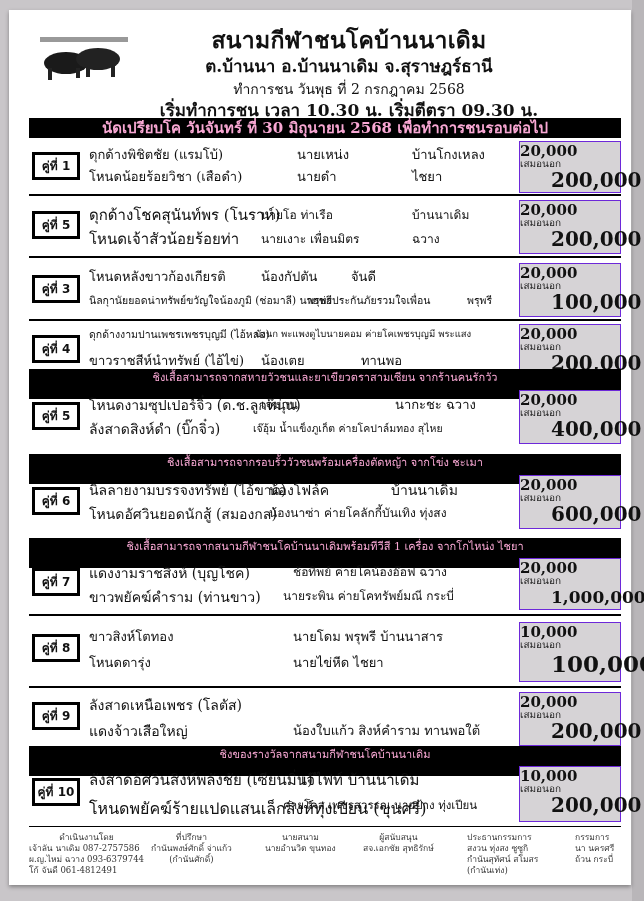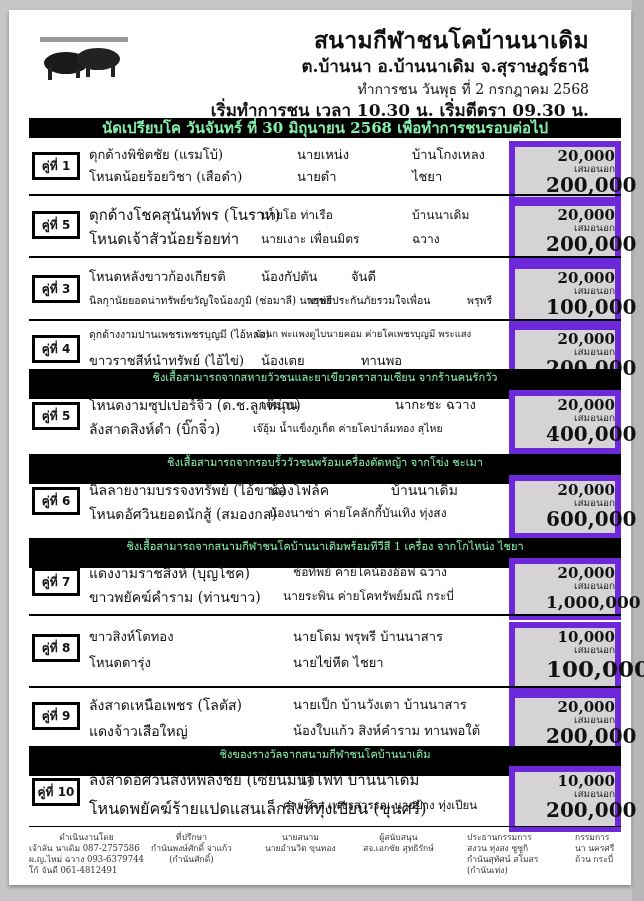--- a/index.html
+++ b/index.html
@@ -1,31 +1,31 @@
 <!DOCTYPE html>
 <html><head>
 <meta charset="utf-8">
 <style>
   html,body{margin:0;padding:0;}
   body{width:644px;height:901px;background:#c9c6c9;position:relative;overflow:hidden;font-family:"DejaVu Serif",serif;color:#111;}
   .scrollbar{position:absolute;right:0;top:0;width:12px;height:901px;background:#b9b6b9;}
   .sheet{position:absolute;left:9px;top:10px;width:622px;height:875px;background:#fff;box-shadow:0 2px 4px rgba(0,0,0,.35);}
   .logo{position:absolute;left:27px;top:25px;width:95px;height:48px;}
-  .hdr{position:absolute;left:100px;width:480px;text-align:right;white-space:nowrap;}
+  .hdr{position:absolute;left:100px;width:480px;text-align:center;white-space:nowrap;}
   .h1{top:12px;font-size:23px;font-weight:bold;letter-spacing:.3px;}
   .h2{top:42px;font-size:17px;font-weight:bold;}
   .h3{top:68px;font-size:14px;}
   .h4{top:86px;font-size:17px;font-weight:bold;}
-  .banner{position:absolute;left:20px;width:592px;background:#000;color:#86efac;text-align:center;white-space:nowrap;overflow:hidden;}
+  .banner{position:absolute;left:20px;width:592px;background:#000;color:#f9a8d4;text-align:center;white-space:nowrap;overflow:hidden;}
   .banner.big{top:108px;height:20px;font-size:15px;line-height:20px;font-weight:bold;}
   .banner.small{height:30px;font-size:11px;line-height:17px;}
   .match{position:absolute;left:20px;width:592px;}
   .badge{position:absolute;left:3px;width:42px;height:22px;border:3px solid #000;font-family:"DejaVu Sans",sans-serif;font-weight:bold;font-size:12px;line-height:22px;text-align:center;background:#fff;}
   .row{position:absolute;white-space:nowrap;font-size:13px;}
-  .prize{position:absolute;right:0;width:100px;background:#d6d3d6;border:6px solid #6d28d9;text-align:right;font-family:"DejaVu Serif",serif;}
+  .prize{position:absolute;right:0;width:100px;background:#d6d3d6;border:1px solid #6d28d9;text-align:left;font-family:"DejaVu Serif",serif;}
   .prize .p1{font-size:15px;font-weight:bold;line-height:15px;margin-top:2px;}
   .prize .p2{font-size:10px;line-height:10px;font-family:"DejaVu Sans",sans-serif;color:#222;}
   .prize .p3{font-size:20px;font-weight:bold;line-height:22px;padding-left:31px;}
   .sep{position:absolute;left:20px;width:592px;height:2px;background:#000;}
   .foot{position:absolute;top:830px;font-size:8.5px;line-height:11px;white-space:nowrap;color:#333;}
   .foot .ft{text-align:center;}
 </style>
 </head>
 <body>
 
@@ -169,21 +169,20 @@
       <div class="p2">เสมอนอก</div>
       <div class="p3" style="font-size:23px;line-height:28px;">100,000</div>
     </div>
   </div>
   <div class="sep" style="top:676px;"></div>
 
   <div class="match" style="top:680px;height:58px;">
     <div class="badge" style="top:12px;">คู่ที่ 9</div>
     <div class="row" style="left:60px;top:4px;font-size:14px;">ลังสาดเหนือเพชร (โลตัส)</div>
     <div class="row" style="left:60px;top:30px;font-size:14px;">แดงจ้าวเสือใหญ่</div>
-    <div class="row" style="left:264px;top:4px;">นายเป็ก บ้านวังเตา บ้านนาสาร</div>
     <div class="row" style="left:264px;top:30px;">น้องใบแก้ว สิงห์คำราม ทานพอใต้</div>
     <div class="prize" style="top:2px;height:52px;">
       <div class="p1">20,000</div>
       <div class="p2">เสมอนอก</div>
       <div class="p3">200,000</div>
     </div>
   </div>
 
   <div class="banner small" style="top:736px;">ชิงของรางวัลจากสนามกีฬาชนโคบ้านนาเดิม</div>
   <div class="match" style="top:754px;height:58px;">

